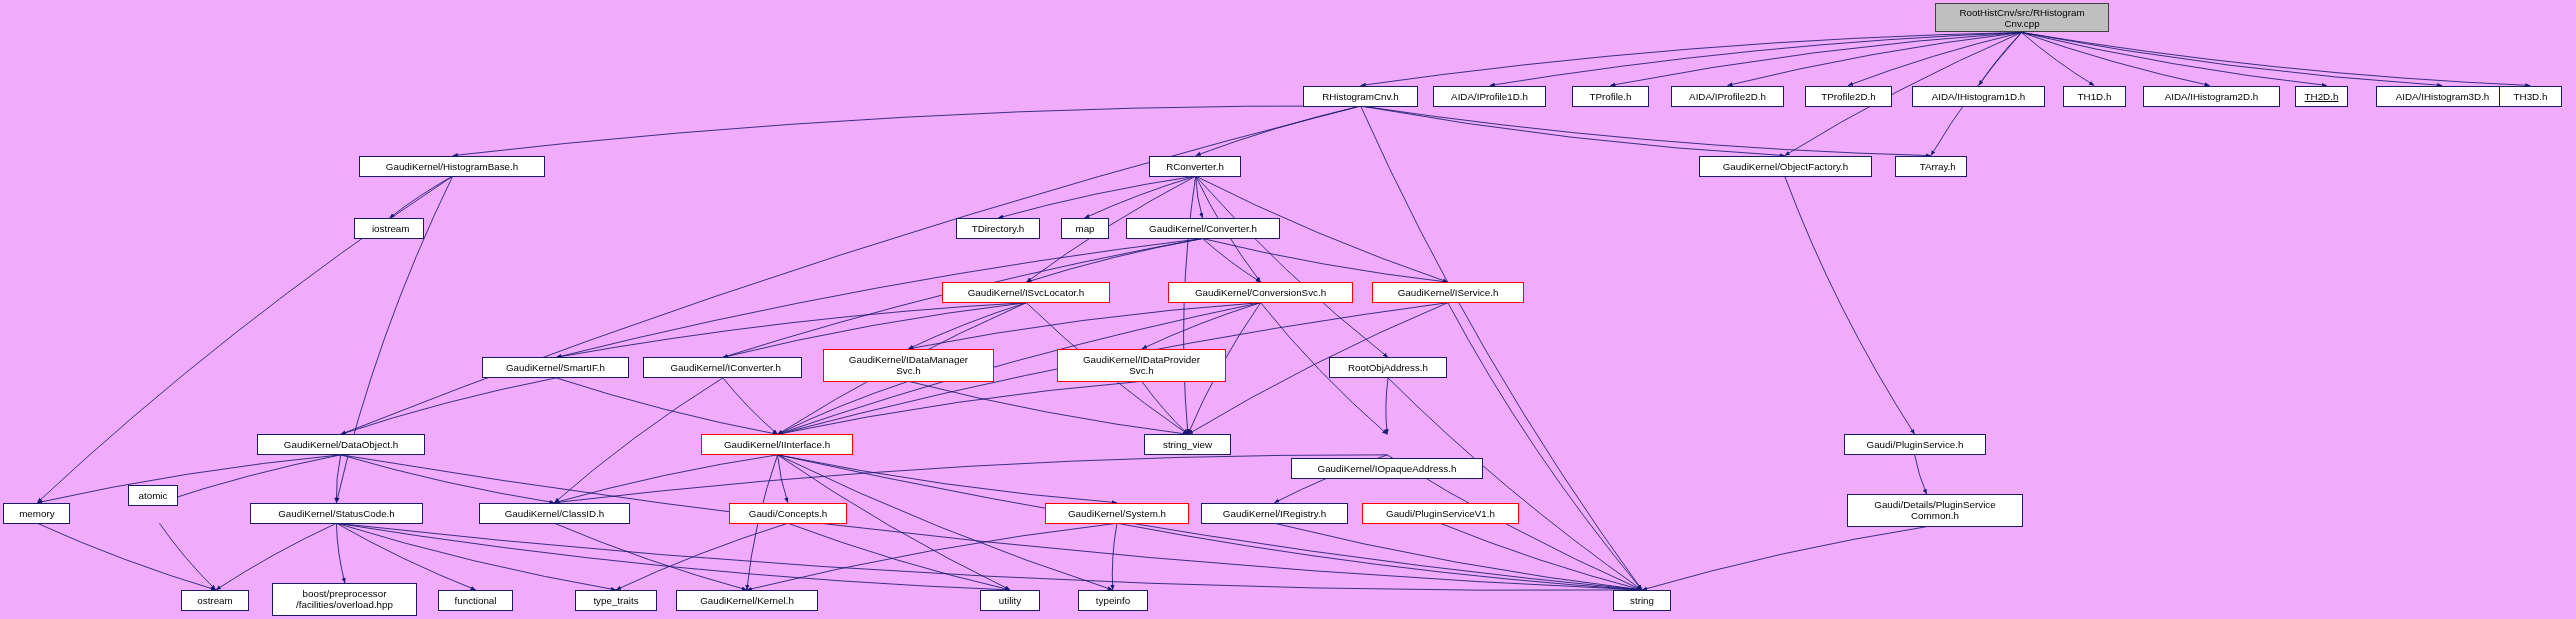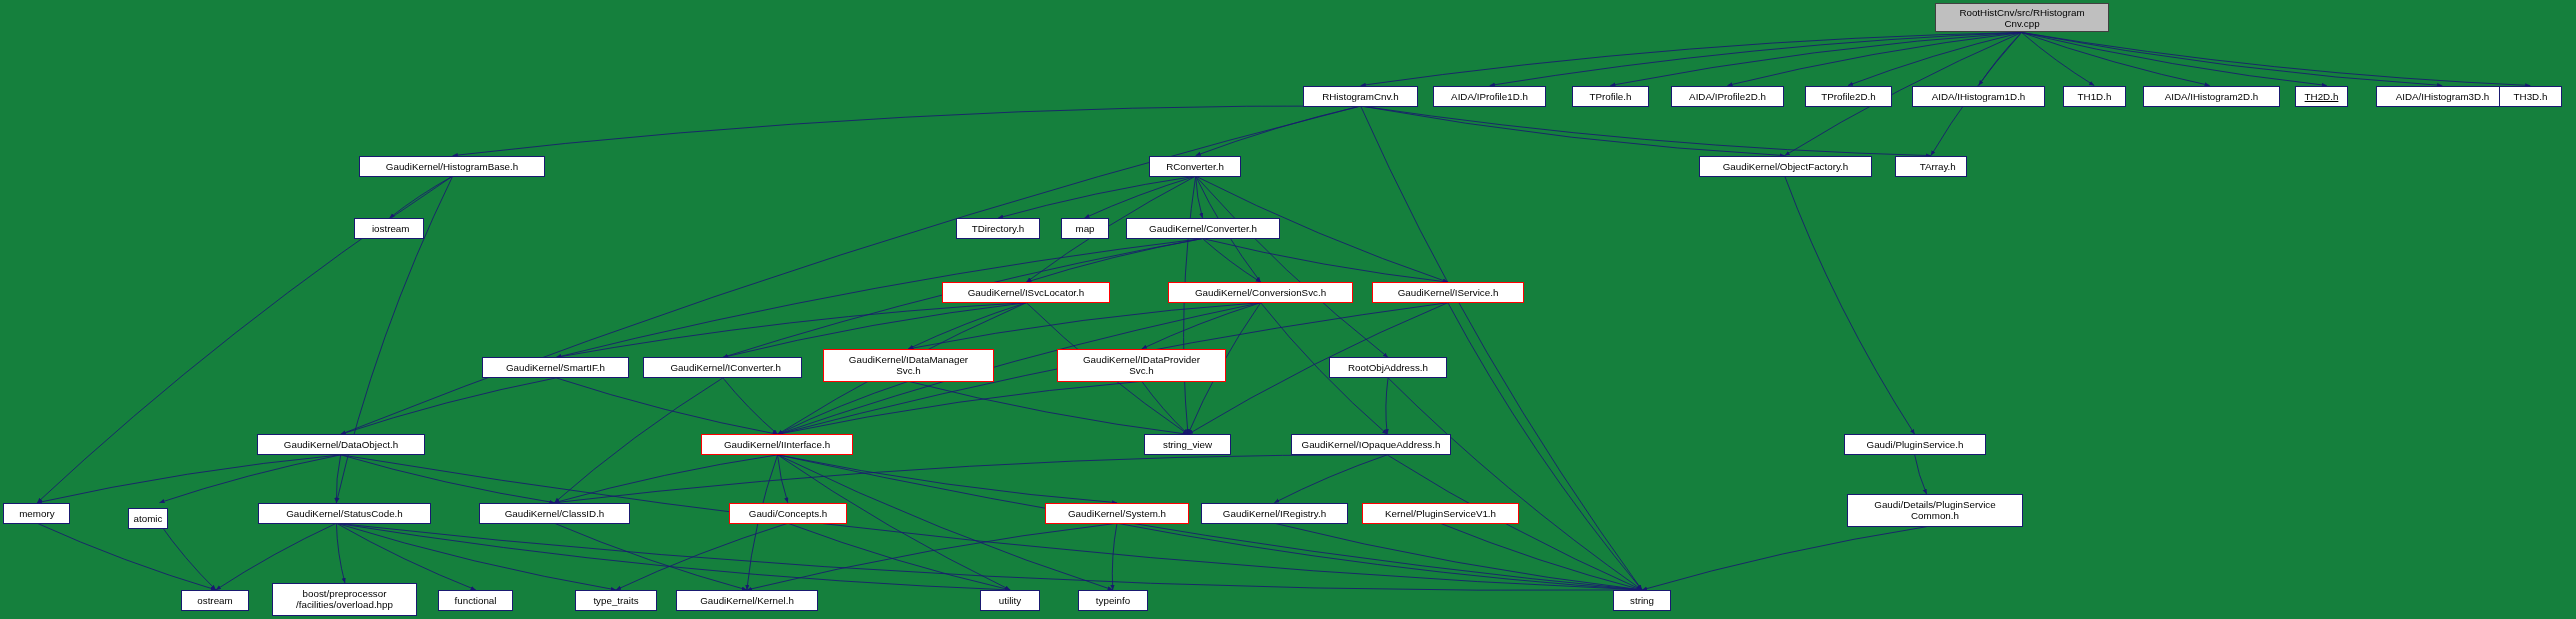--- a/index.html
+++ b/index.html
@@ -4,21 +4,21 @@
 <style>
   html, body {
     margin: 0;
     padding: 0;
     background: #ffffff;
   }
   #canvas {
     position: relative;
     width: 2576px;
     height: 619px;
-    background: #15803d;
+    background: #f0abfc;
     font-family: "Liberation Sans", sans-serif;
     overflow: hidden;
   }
   #edges {
     position: absolute;
     left: 0;
     top: 0;
     width: 2576px;
     height: 619px;
     pointer-events: none;
@@ -178,29 +178,29 @@
     <div class="node" style="left: 643px; top: 357px; width: 159px; height: 20.5px; padding-left: 9px;">GaudiKernel/IConverter.h</div>
     <div class="node red" style="left: 823px; top: 349px; width: 171px; height: 32.5px;">GaudiKernel/IDataManager
 Svc.h</div>
     <div class="node red" style="left: 1057px; top: 349px; width: 169px; height: 32.5px;">GaudiKernel/IDataProvider
 Svc.h</div>
     <div class="node" style="left: 1329px; top: 357px; width: 118px; height: 20.5px;">RootObjAddress.h</div>
     <div class="node" style="left: 1844px; top: 434px; width: 142px; height: 20.5px;">Gaudi/PluginService.h</div>
     <div class="node" style="left: 257px; top: 434px; width: 168px; height: 20.5px;">GaudiKernel/DataObject.h</div>
     <div class="node red" style="left: 701px; top: 434px; width: 152px; height: 20.5px;">GaudiKernel/IInterface.h</div>
     <div class="node" style="left: 1144px; top: 434px; width: 87px; height: 20.5px;">string_view</div>
-    <div class="node" style="left: 1291px; top: 434px; width: 160px; height: 20.5px;">GaudiKernel/IOpaqueAddress.h</div>
+    <div class="node" style="left: 1291px; top: 458px; width: 192px; height: 20.5px;">GaudiKernel/IOpaqueAddress.h</div>
     <div class="node" style="left: 3.4px; top: 503px; width: 67px; height: 20.5px;">memory</div>
-    <div class="node" style="left: 128px; top: 508px; width: 40px; height: 20.5px;">atomic</div>
-    <div class="node" style="left: 250px; top: 503px; width: 173px; height: 20.5px; margin-left: 8px;">GaudiKernel/StatusCode.h</div>
+    <div class="node" style="left: 128px; top: 485px; width: 50px; height: 20.5px;">atomic</div>
+    <div class="node" style="left: 250px; top: 503px; width: 173px; height: 20.5px;">GaudiKernel/StatusCode.h</div>
     <div class="node" style="left: 479px; top: 503px; width: 151px; height: 20.5px;">GaudiKernel/ClassID.h</div>
     <div class="node red" style="left: 729px; top: 503px; width: 118px; height: 20.5px;">Gaudi/Concepts.h</div>
     <div class="node red" style="left: 1045px; top: 503px; width: 144px; height: 20.5px;">GaudiKernel/System.h</div>
     <div class="node" style="left: 1201px; top: 503px; width: 147px; height: 20.5px;">GaudiKernel/IRegistry.h</div>
-    <div class="node red" style="left: 1362px; top: 503px; width: 157px; height: 20.5px;">Kernel/PluginServiceV1.h</div>
+    <div class="node red" style="left: 1362px; top: 503px; width: 157px; height: 20.5px;">Gaudi/PluginServiceV1.h</div>
     <div class="node" style="left: 1839px; top: 494px; width: 176px; height: 32.5px; margin-left: 8px;">Gaudi/Details/PluginService
 Common.h</div>
     <div class="node" style="left: 181px; top: 590px; width: 68px; height: 20.5px;">ostream</div>
     <div class="node" style="left: 272px; top: 583px; width: 145px; height: 32.5px;">boost/preprocessor
 /facilities/overload.hpp</div>
     <div class="node" style="left: 438px; top: 590px; width: 75px; height: 20.5px;">functional</div>
     <div class="node" style="left: 575px; top: 590px; width: 82px; height: 20.5px;">type_traits</div>
     <div class="node" style="left: 676px; top: 590px; width: 142px; height: 20.5px;">GaudiKernel/Kernel.h</div>
     <div class="node" style="left: 980px; top: 590px; width: 60px; height: 20.5px;">utility</div>
     <div class="node" style="left: 1078px; top: 590px; width: 70px; height: 20.5px;">typeinfo</div>

